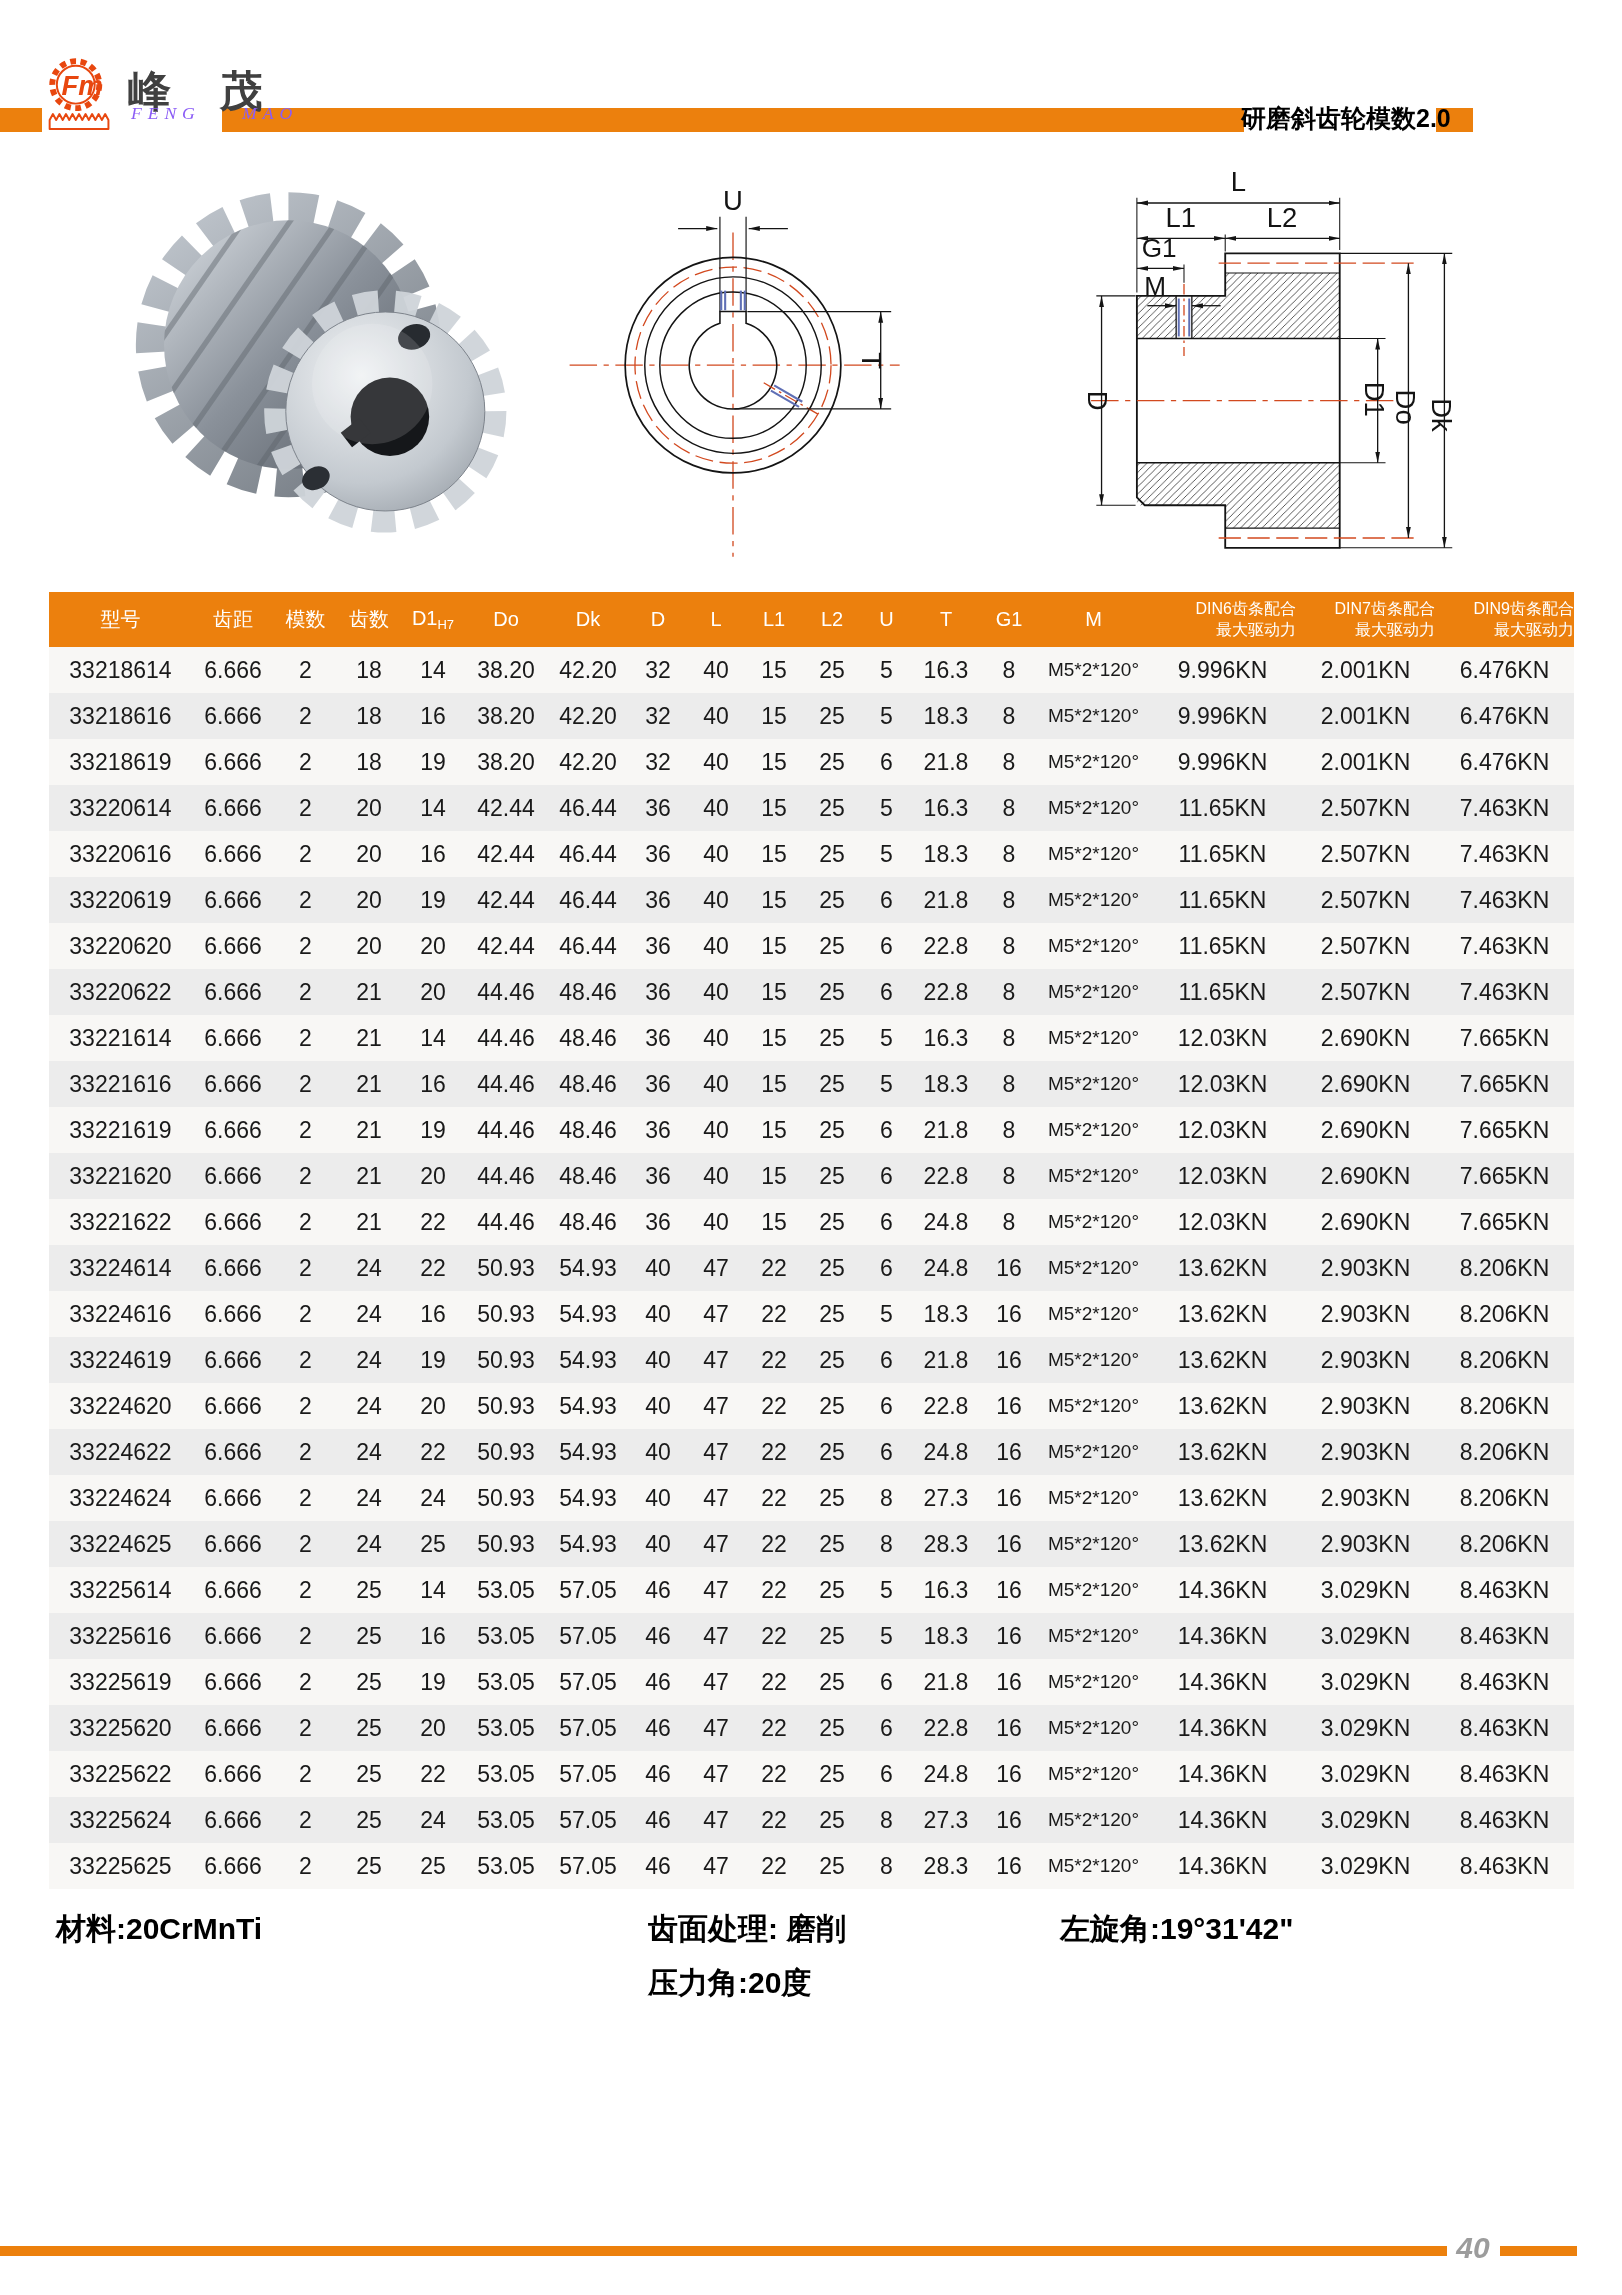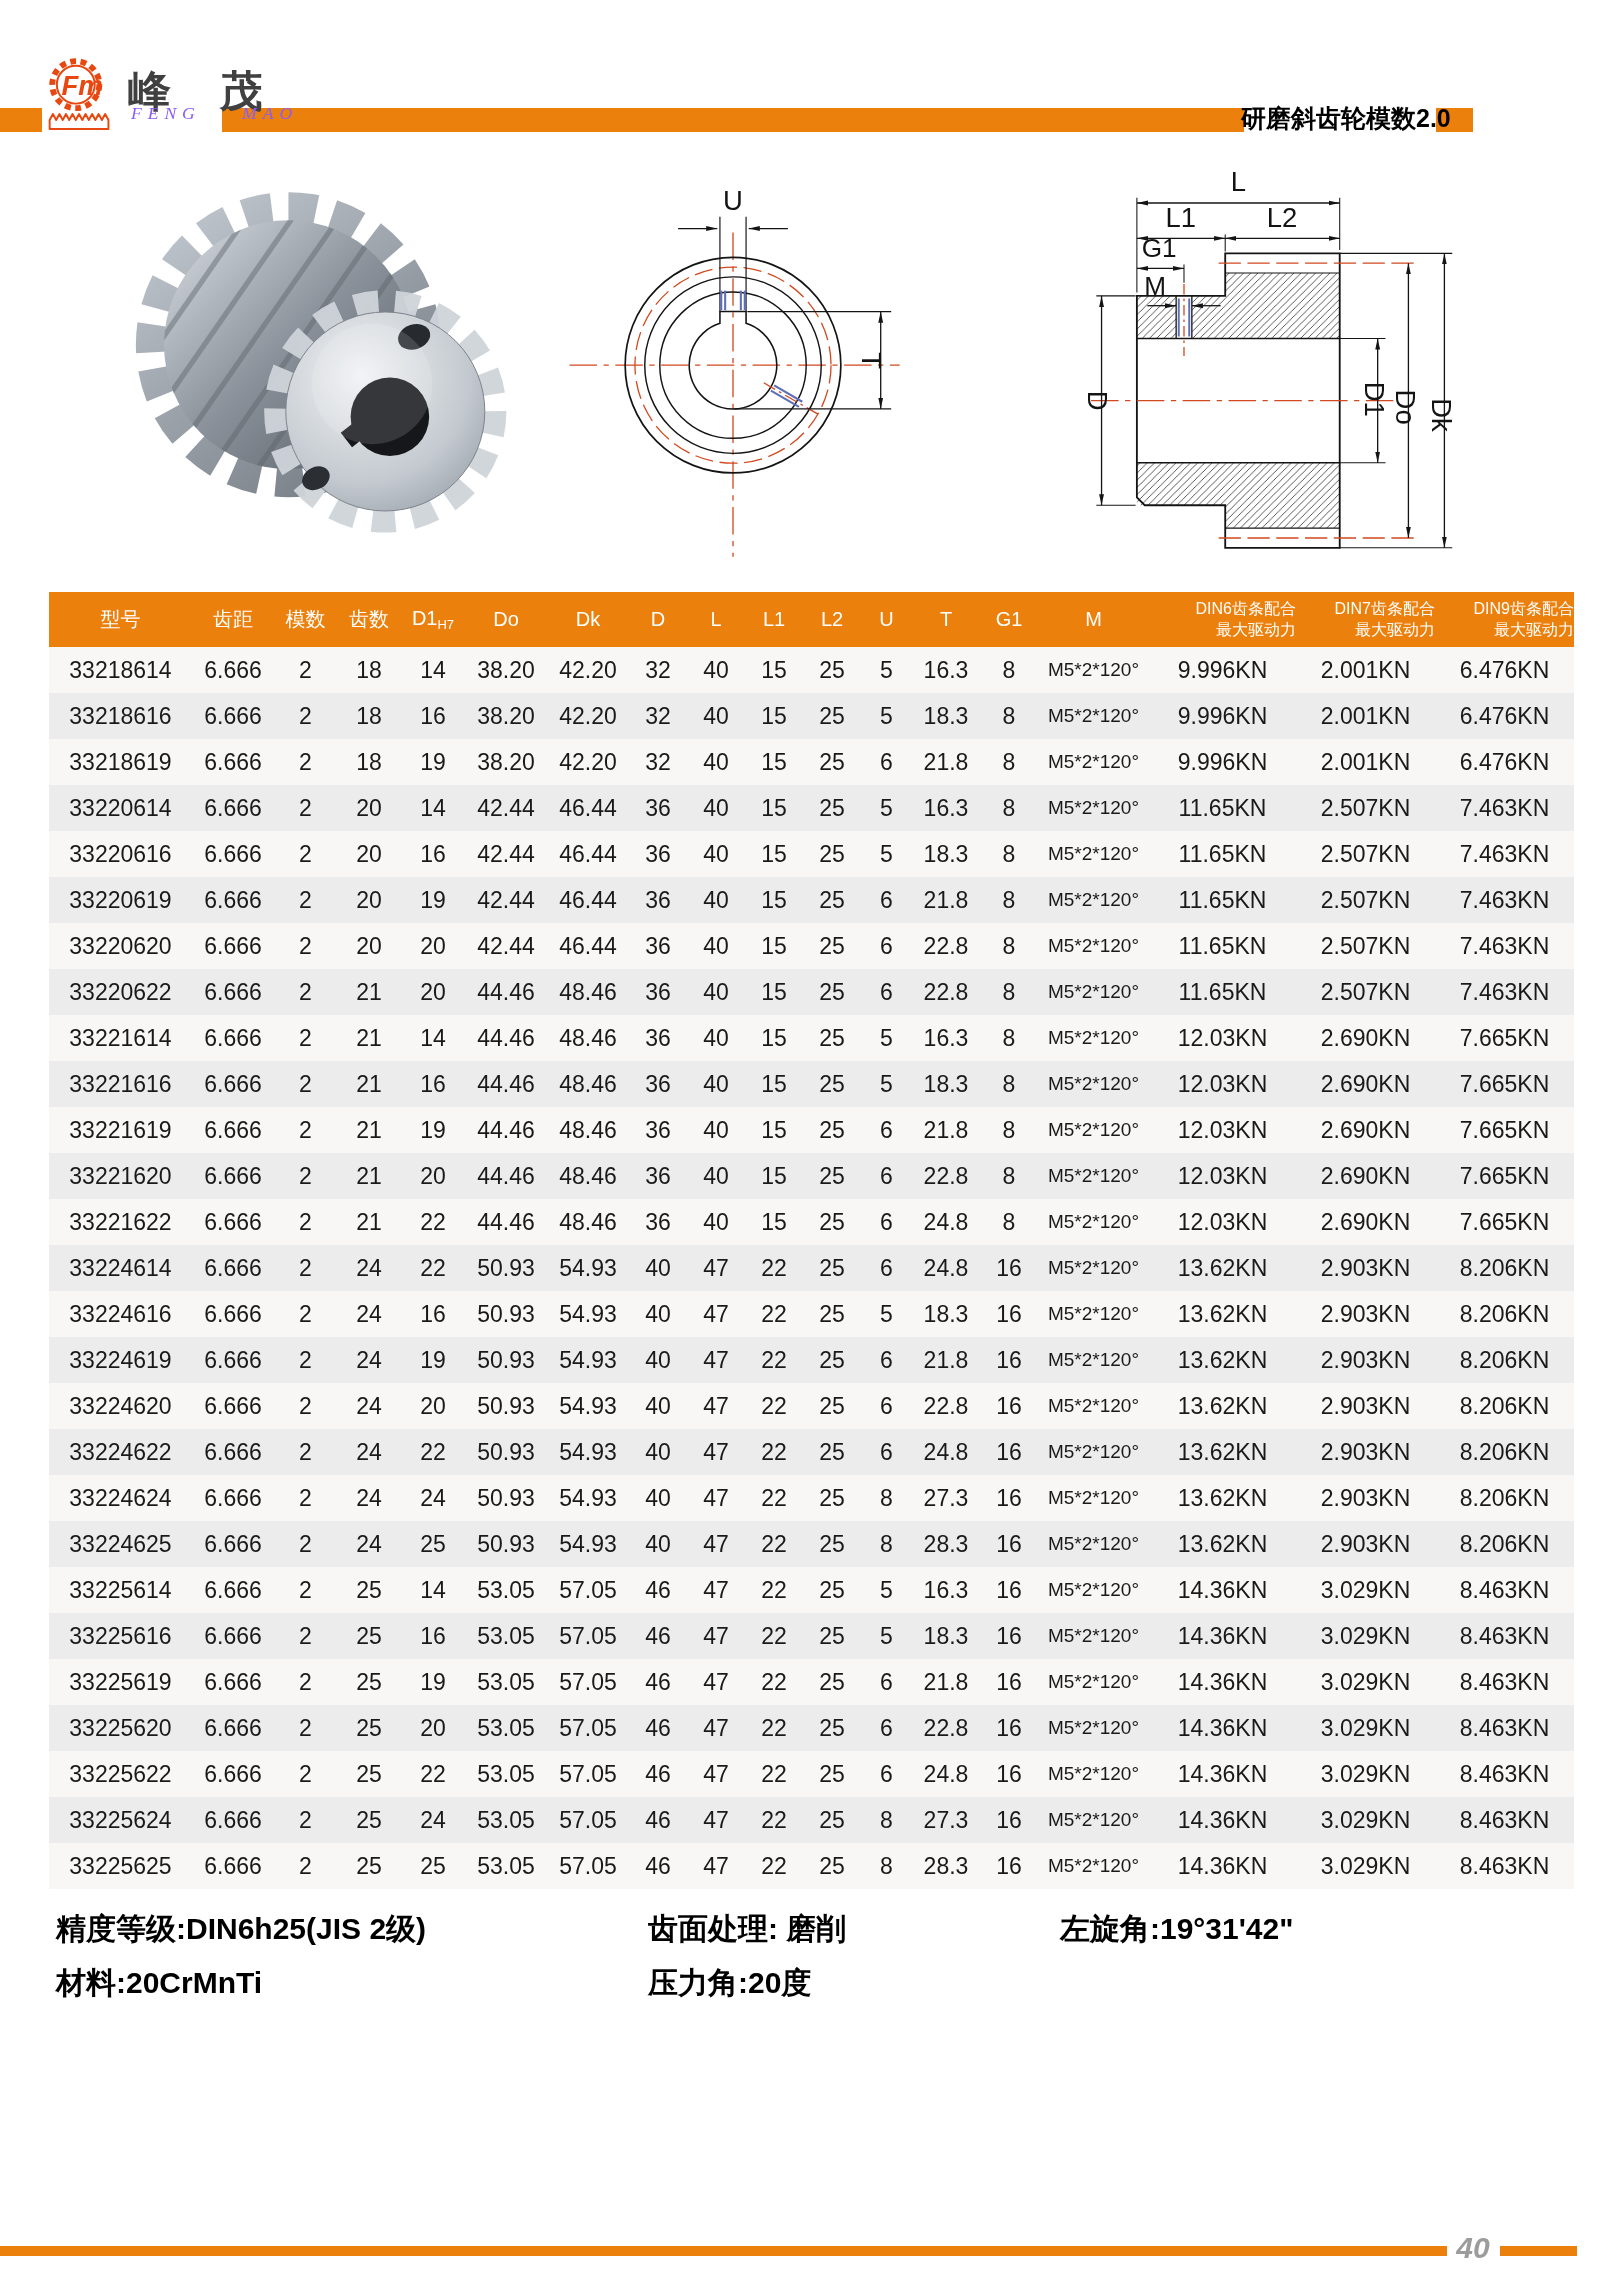--- a/index.html
+++ b/index.html
@@ -827,21 +827,20 @@
           <td>16</td>
           <td>M5*2*120°</td>
           <td>14.36KN</td>
           <td>3.029KN</td>
           <td>8.463KN</td>
         </tr>
       </tbody>
   </table>
 
   <div class="note note-1">
-    <div>精度等级:DIN6h25(JIS 2级)</div>
     <div>材料:20CrMnTi</div>
   </div>
   <div class="note note-2">
     <div>齿面处理: 磨削</div>
     <div>压力角:20度</div>
   </div>
   <div class="note note-3">
     <div>左旋角:19°31'42"</div>
   </div>
 

